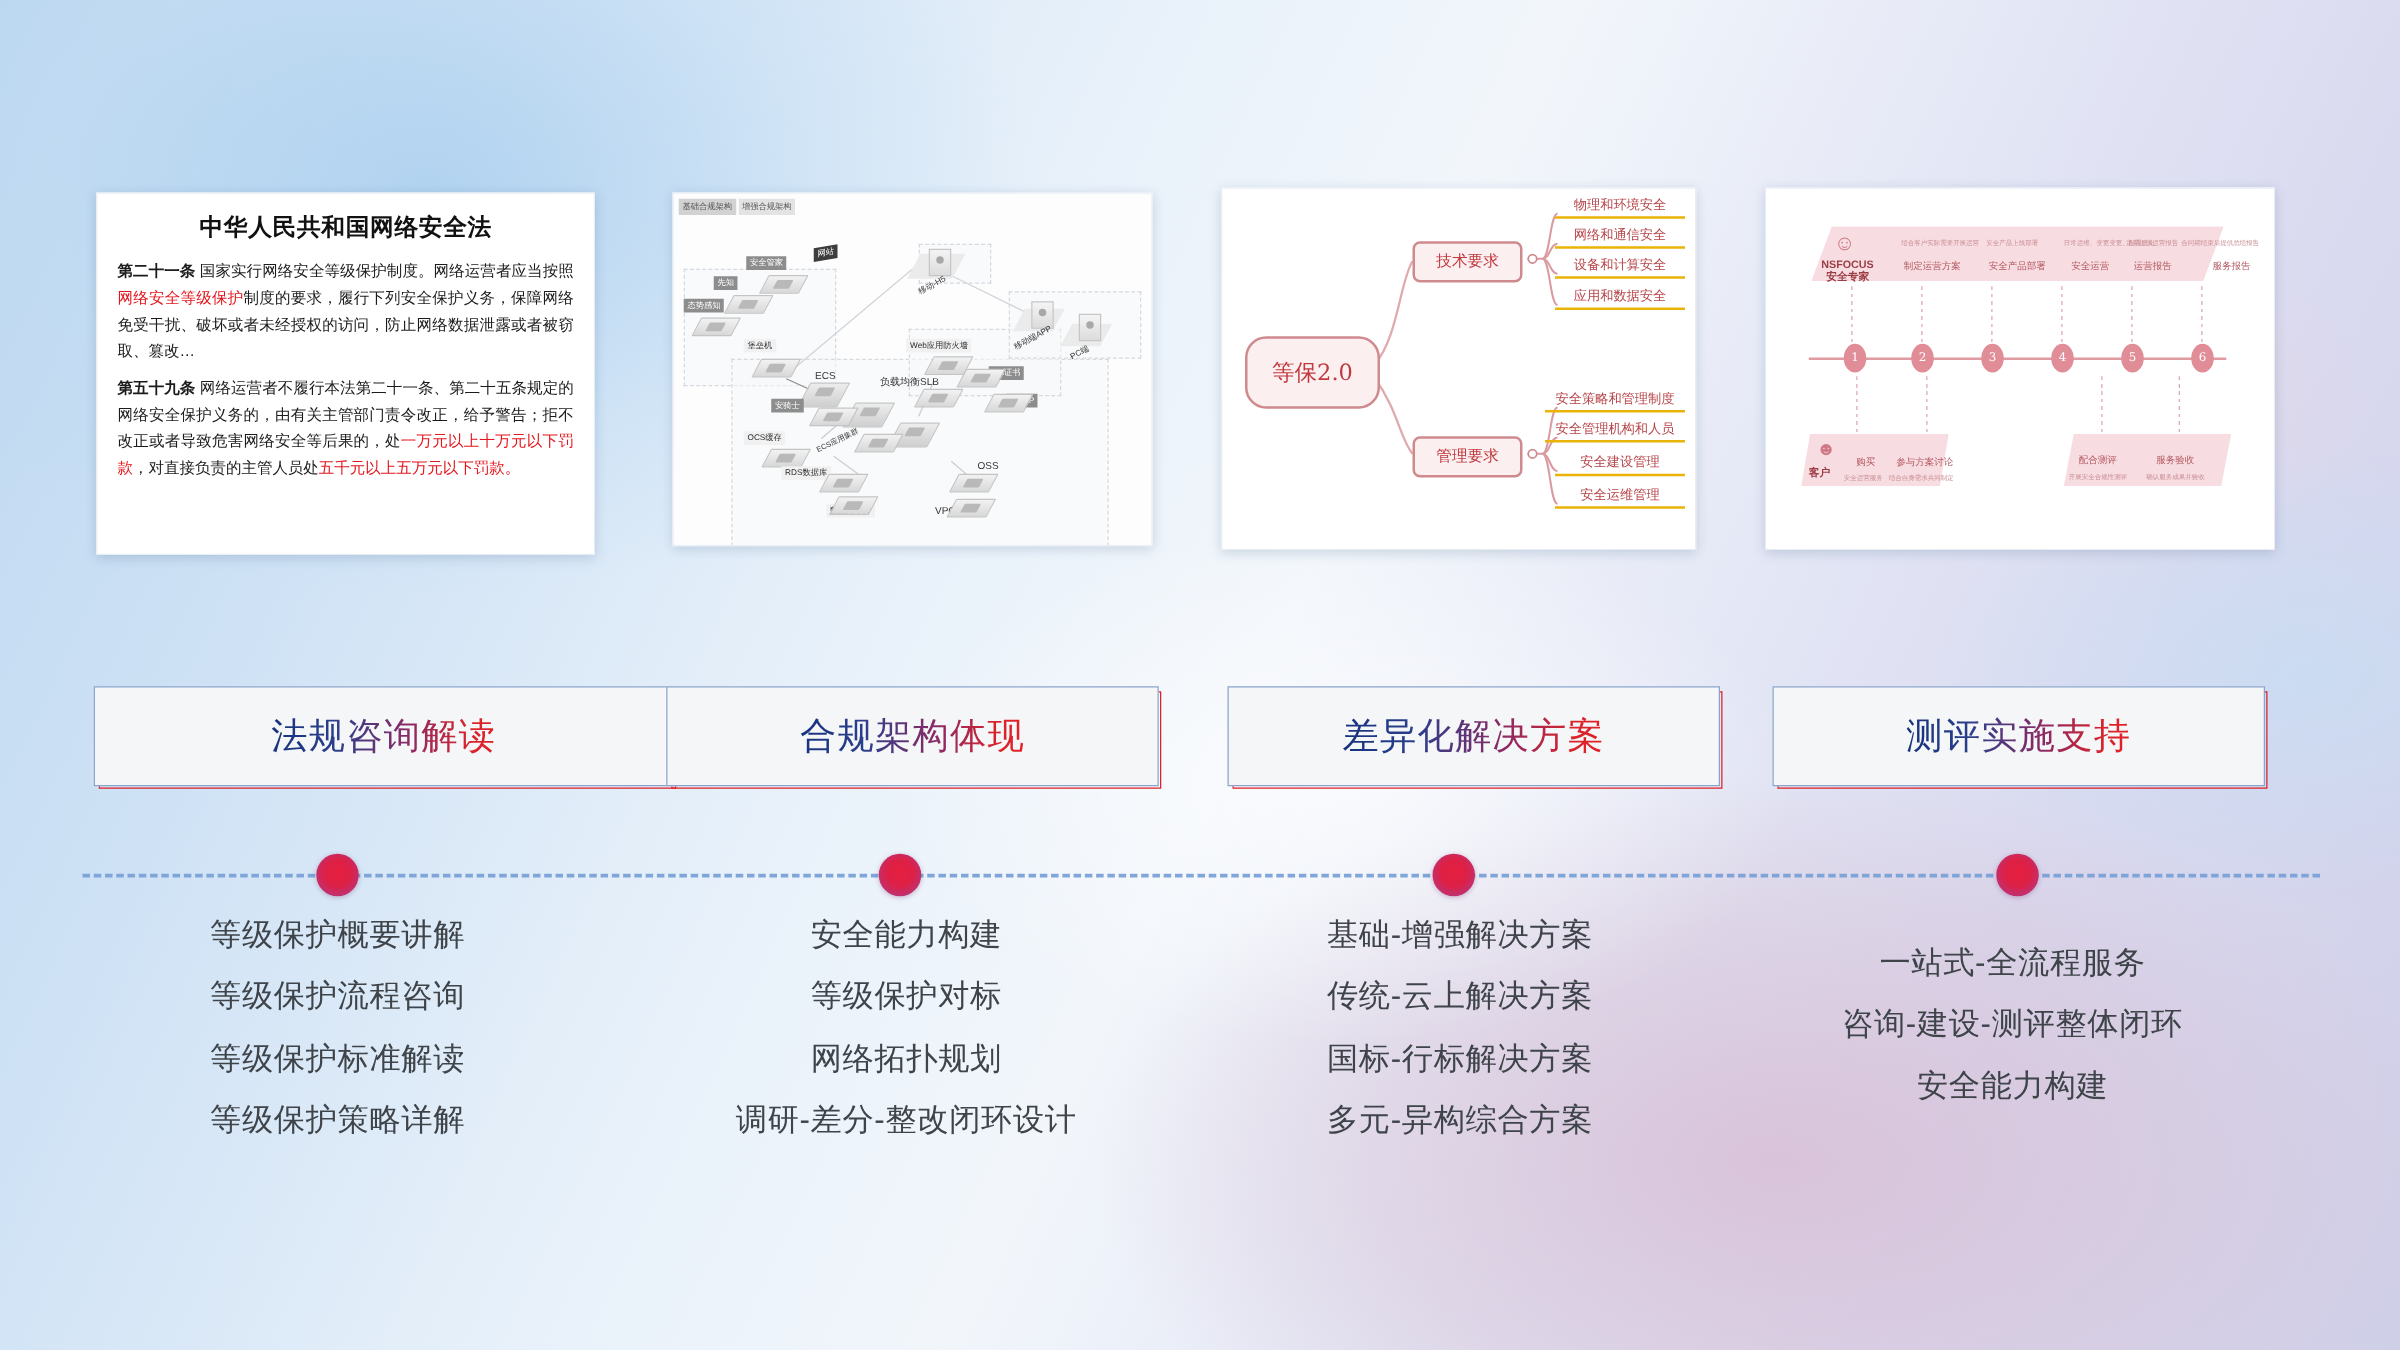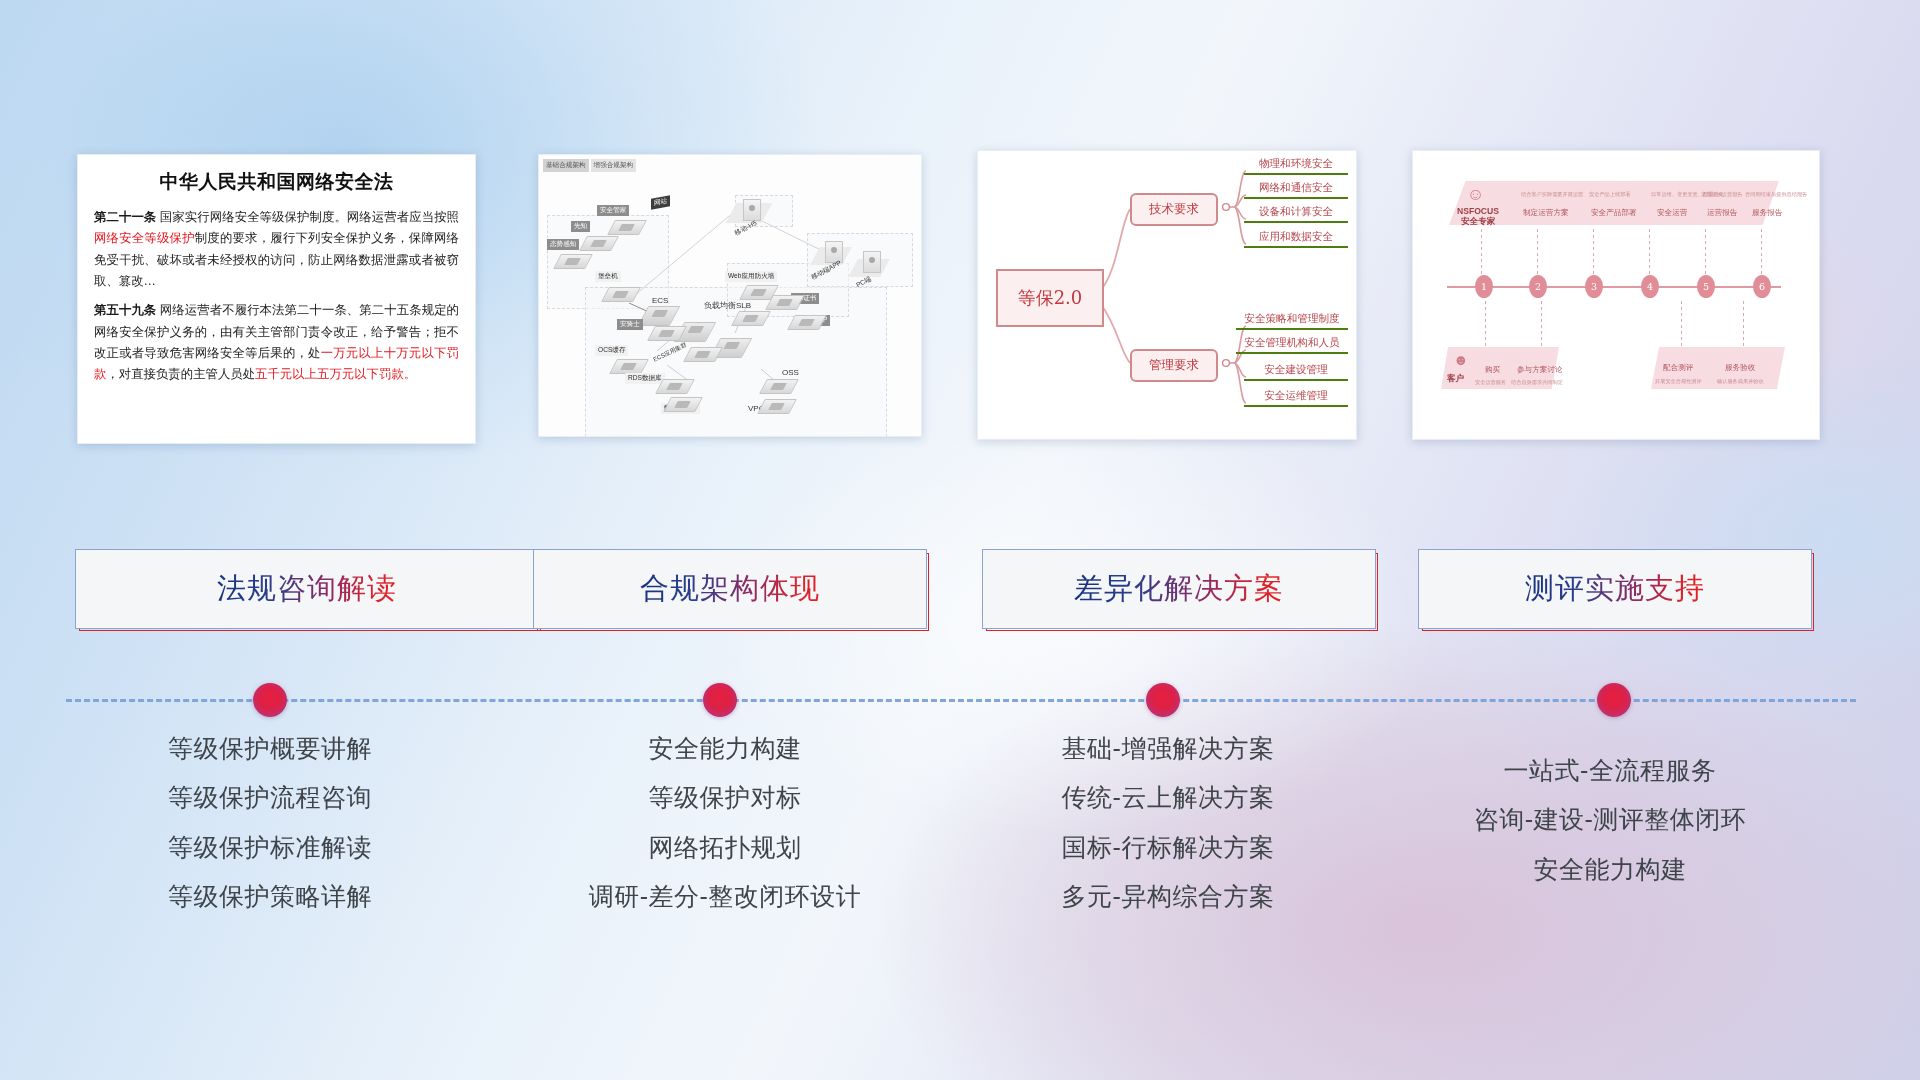--- a/index.html
+++ b/index.html
@@ -53,30 +53,30 @@
   .arch .tg.pl{background:transparent;color:#333;}
   .arch .tg.blk{background:#3d3d3d;color:#fff;}
   .arch .usr{position:absolute;width:16px;height:20px;background:linear-gradient(#f4f4f4,#dcdcdc);
       border:1px solid #c6c6c6;}
   .arch .usr:after{content:"";position:absolute;left:5px;top:5px;width:6px;height:6px;border-radius:50%;background:#a8a8a8;}
   .arch .plate{position:absolute;background:#ebebeb;transform:skewX(-28deg);}
 
   
   .mind{position:relative;width:100%;height:100%;background:#fff;}
   .mind .root{position:absolute;left:18px;top:118px;width:104px;height:54px;border:2.4px solid #cf8a8e;
-      background:#fbeff0;border-radius:0;display:flex;align-items:center;justify-content:center;
+      background:#fbeff0;border-radius:17px;display:flex;align-items:center;justify-content:center;
       font-size:18px;color:#c0393f;font-family:"DejaVu Serif","Liberation Serif",serif;}
   .mind .br{position:absolute;border:2px solid #cf8a8e;background:#fbeff0;border-radius:6px;
       display:flex;align-items:center;justify-content:center;font-size:12.5px;color:#c0393f;
       font-family:"DejaVu Serif","Liberation Serif",serif;width:84px;height:29px;}
   .mind .br.b1{left:152px;top:42px;}
   .mind .br.b2{left:152px;top:198px;}
   .mind .leaf{position:absolute;font-size:10.6px;color:#b7454a;white-space:nowrap;
       font-family:"DejaVu Serif","Liberation Serif",serif;padding-bottom:2px;
-      border-bottom:2px solid #4d7c0f;text-align:center;}
+      border-bottom:2px solid #eab308;text-align:center;}
   .mind svg{position:absolute;left:0;top:0;width:100%;height:100%;pointer-events:none;}
 
   
   .nsf{position:relative;width:100%;height:100%;background:#fff;}
   .nsf .band{position:absolute;background:#f7dde1;}
   .nsf .bandtop{left:36px;top:30px;width:330px;height:44px;
       clip-path:polygon(5% 0,100% 0,95% 100%,0 100%);}
   .nsf .bl{left:28px;top:196px;width:118px;height:42px;
       clip-path:polygon(6% 0,100% 0,94% 100%,0 100%);}
   .nsf .br2{left:238px;top:196px;width:134px;height:42px;
@@ -317,21 +317,21 @@
 
         <div class="tiny" style="left:108px;top:40px;">结合客户实际需要开展运营</div>
         <div class="lbl" style="left:110px;top:57px;">制定运营方案</div>
         <div class="tiny" style="left:176px;top:40px;">安全产品上线部署</div>
         <div class="lbl" style="left:178px;top:57px;">安全产品部署</div>
         <div class="tiny" style="left:238px;top:40px;">日常运维、变更变更、配置优化</div>
         <div class="lbl" style="left:244px;top:57px;">安全运营</div>
         <div class="tiny" style="left:288px;top:40px;">定期提供运营报告</div>
         <div class="lbl" style="left:294px;top:57px;">运营报告</div>
         <div class="tiny" style="left:332px;top:40px;">合同期结束后提供总结报告</div>
-        <div class="lbl" style="left:339px;top:57px;">服务报告</div>
+        <div class="lbl" style="left:357px;top:57px;">服务报告</div>
 
         <div class="axis"></div>
         <div class="dot" style="left:62px;">1</div>
         <div class="dot" style="left:116px;">2</div>
         <div class="dot" style="left:172px;">3</div>
         <div class="dot" style="left:228px;">4</div>
         <div class="dot" style="left:284px;">5</div>
         <div class="dot" style="left:340px;">6</div>
 
         <div class="dash" style="left:68px;top:78px;height:48px;"></div>

